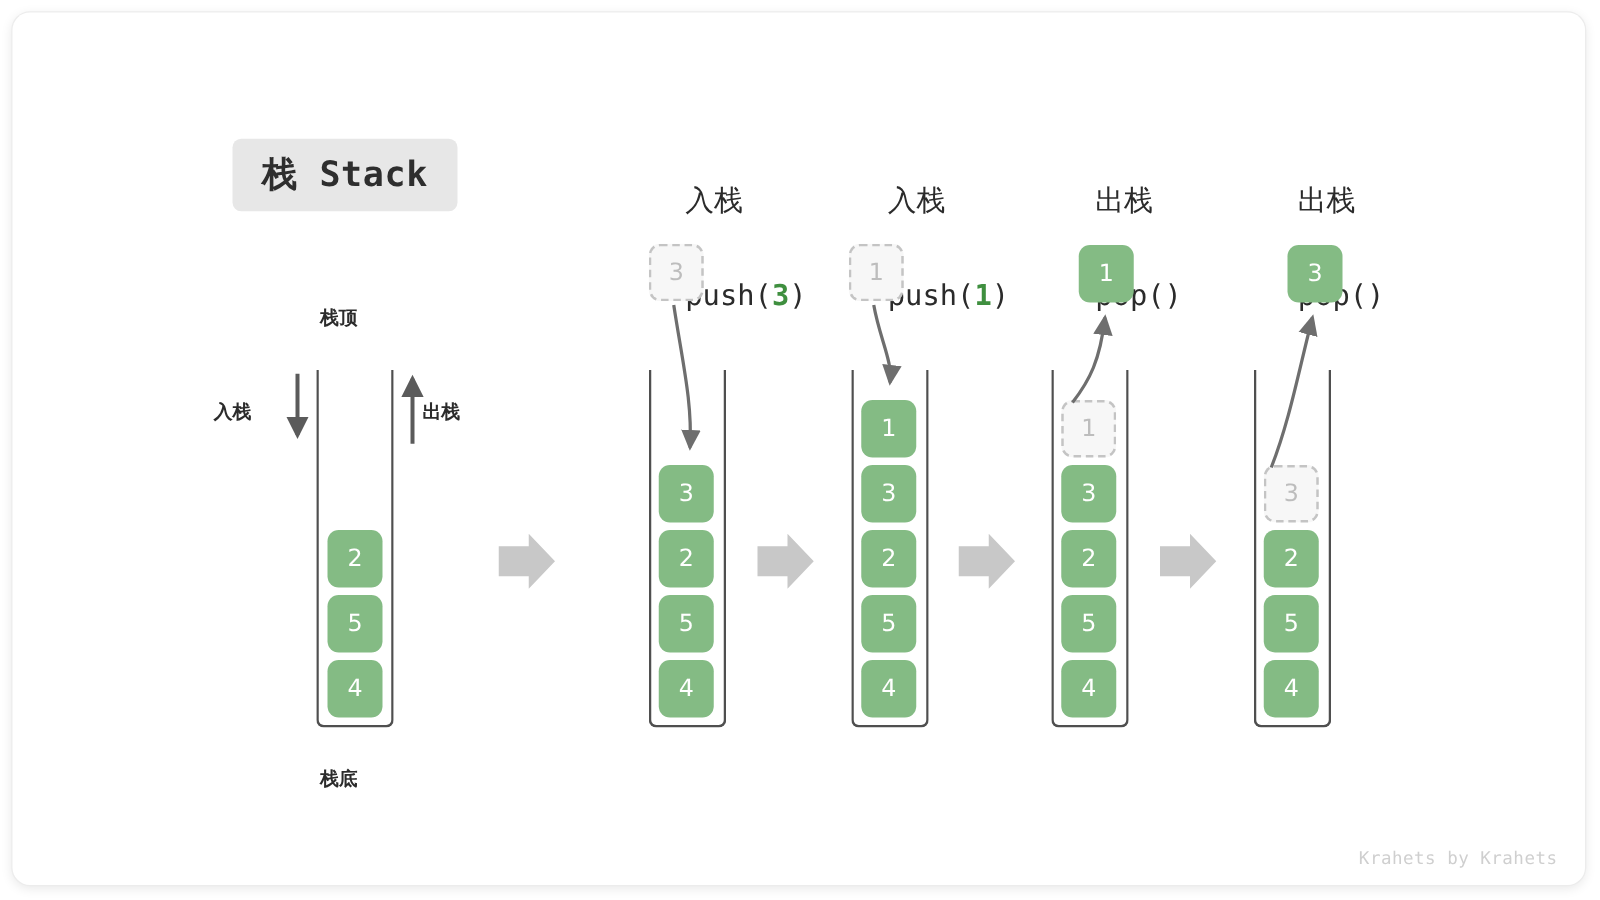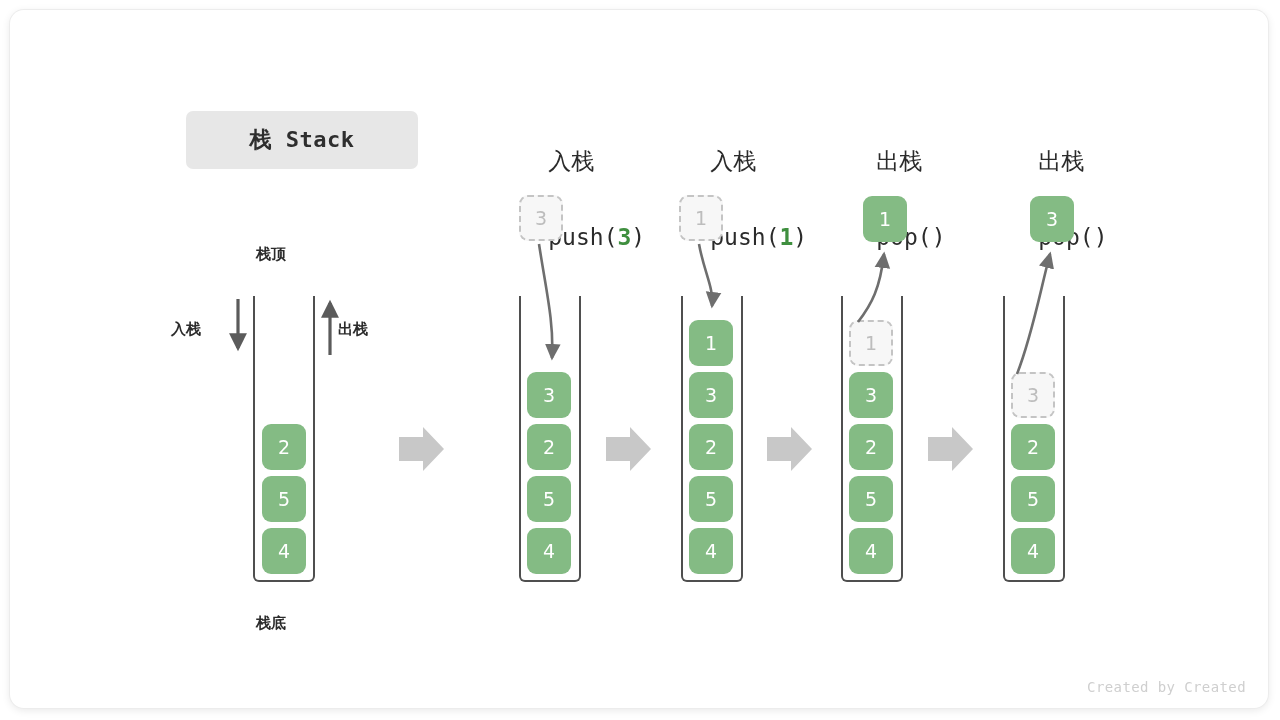--- a/index.html
+++ b/index.html
@@ -29,29 +29,29 @@
     background: #ffffff;
     border-radius: 14px;
     box-shadow: 0 0 0 1px #ececec, 0 2px 9px rgba(0,0,0,0.10);
   }
 
   
   .title-chip {
     position: absolute;
     left: 186px;
     top: 111px;
-    width: 232px;
+    width: 180px;
     height: 58px;
     background: #e7e7e7;
     border-radius: 7px;
     display: flex;
     align-items: center;
     justify-content: center;
     color: #2e2e2e;
-    font-size: 22px;
+    font-size: 28px;
     letter-spacing: 0.5px;
     font-weight: bold;
     font-family: "DejaVu Sans Mono", monospace;
     white-space: pre;
   }
 
   
   .lbl {
     position: absolute;
     color: #333333;
@@ -244,14 +244,14 @@
       <path d="M606,437 L630,437 L630,427 L651,449 L630,471 L630,461 L606,461 z" fill="#c8c8c8"></path>
     </g>
     <g>
       <path d="M767,437 L791,437 L791,427 L812,449 L791,471 L791,461 L767,461 z" fill="#c8c8c8"></path>
     </g>
     <g>
       <path d="M928,437 L952,437 L952,427 L973,449 L952,471 L952,461 L928,461 z" fill="#c8c8c8"></path>
     </g>
   </svg>
 
-  <div class="credit">Created by Created</div>
+  <div class="credit">Krahets by Krahets</div>
 </div>
 
 </body></html>

